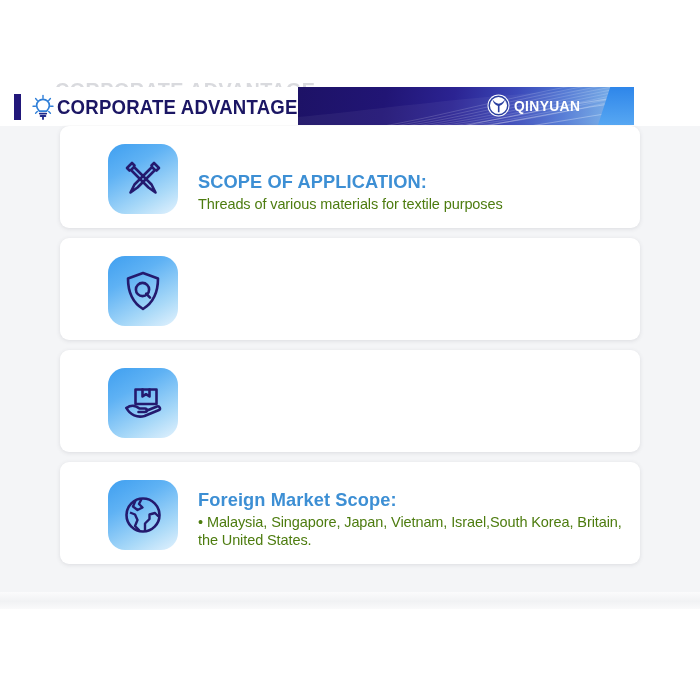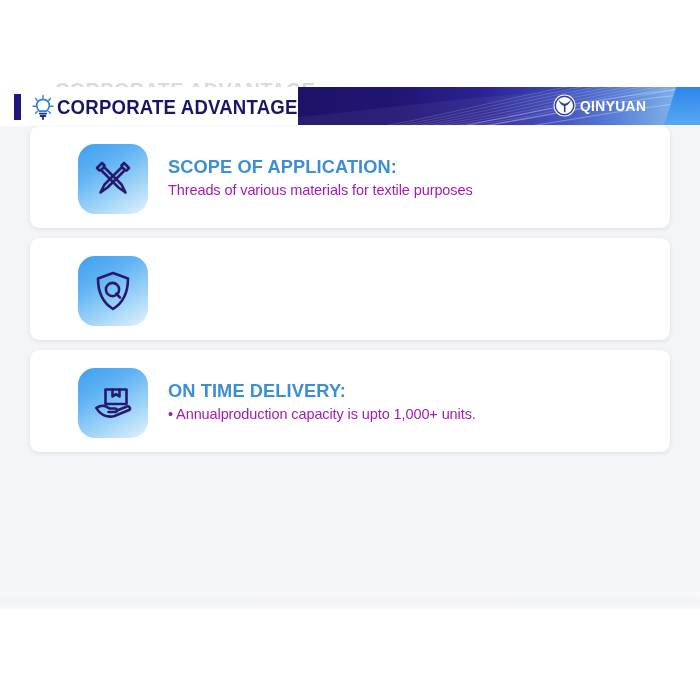--- a/index.html
+++ b/index.html
@@ -107,21 +107,21 @@
     transform: scaleX(0.93);
     transform-origin: left center;
     z-index: 5;
   }
 
   
   .header-banner {
     position: absolute;
     left: 298px;
     top: 0;
-    width: 402px;
+    width: 336px;
     height: 38px;
     overflow: hidden;
     background: linear-gradient(100deg,
         #1d1266 0%,
         #211575 26%,
         #2b2392 46%,
         #3b48b8 64%,
         #4f75d3 78%,
         #6ea3e4 90%,
         #8fc2ef 100%);
@@ -166,27 +166,27 @@
   
   .cards {
     position: absolute;
     left: 0;
     top: 126px;
     width: 700px;
   }
 
   .card {
     position: relative;
-    width: 640px;
+    width: 580px;
     margin: 0 auto 10px auto;
     background: #ffffff;
     border-radius: 9px;
     box-shadow: 0 1px 4px rgba(60, 64, 80, 0.13);
     display: flex;
-    align-items: center;
+    align-items: flex-end;
     padding: 14px 16px 14px 48px;
     min-height: 102px;
   }
 
   .card-icon {
     flex: 0 0 auto;
     width: 70px;
     height: 70px;
     border-radius: 17px;
     background: linear-gradient(150deg, #3f9ff0 0%, #5fb2f4 32%, #a9d9f8 72%, #e3f2fd 100%);
@@ -211,21 +211,21 @@
     letter-spacing: 0.1px;
     line-height: 1.18;
     margin-bottom: 3px;
     transform: scaleX(0.96);
     transform-origin: left center;
     white-space: nowrap;
   }
 
   .card-text {
     font-size: 14.5px;
-    color: #a21caf;
+    color: #4d7c0f;
     line-height: 1.24;
     letter-spacing: -0.1px;
     max-width: 500px;
   }
 
   
   .bottom-band {
     position: absolute;
     left: 0;
     top: 592px;
@@ -341,24 +341,34 @@
       <div class="card-icon">
         <svg viewBox="0 0 44 44" width="44" height="44">
           <g fill="none" stroke="#241a6e" stroke-width="2.6" stroke-linejoin="round" stroke-linecap="round">
             <rect x="14.5" y="8.5" width="21" height="14.5"></rect>
             <path d="M21.5 8.5 L21.5 15.5 L25.0 13.2 L28.5 15.5 L28.5 8.5"></path>
             <path d="M5.5 27.0 C10.0 23.5 15.0 24.5 18.5 27.5 L24.0 27.5 C26.5 27.5 26.5 31.0 24.0 31.0 L17.5 31.0"></path>
             <path d="M5.5 27.0 C9.0 34.0 16.5 37.0 23.5 35.0 L38.0 29.0 C40.0 28.0 38.5 24.5 36.0 25.5 L26.0 29.5"></path>
           </g>
         </svg>
       </div>
+    </div>
+
+    <div class="card">
+      <div class="card-icon">
+        <svg viewBox="0 0 44 44" width="44" height="44">
+          <circle cx="22" cy="22" r="16.5" fill="none" stroke="#241a6e" stroke-width="2.6"></circle>
+          <path d="M14.5 7.5 L12.0 13.5 L16.5 17.0 L21.5 14.5 L18.0 11.0 L20.5 6.0" fill="none" stroke="#241a6e" stroke-width="2.4" stroke-linejoin="round"></path>
+          <path d="M9.0 19.5 L14.0 21.5 L16.5 27.0 L14.0 33.0 L18.5 37.5" fill="none" stroke="#241a6e" stroke-width="2.4" stroke-linejoin="round"></path>
+          <path d="M24.0 38.0 L24.0 30.5 L28.5 26.0 L28.5 21.5 L34.0 20.0 L37.5 23.5" fill="none" stroke="#241a6e" stroke-width="2.4" stroke-linejoin="round"></path>
+        </svg>
+      </div>
       <div class="card-body">
-        <div class="card-title">ON TIME DELIVERY:</div>
-        <div class="card-text">• Annualproduction capacity is upto 1,000+ units.</div>
-      </div>
-    </div>
-
+        <div class="card-title">Foreign Market Scope:</div>
+        <div class="card-text">• Malaysia, Singapore, Japan, Vietnam, Israel,South Korea, Britain, the United States.</div>
+      </div>
+    </div>
 
   </div>
 
   <div class="bottom-band"></div>
 
 </div>
 
 </body></html>

